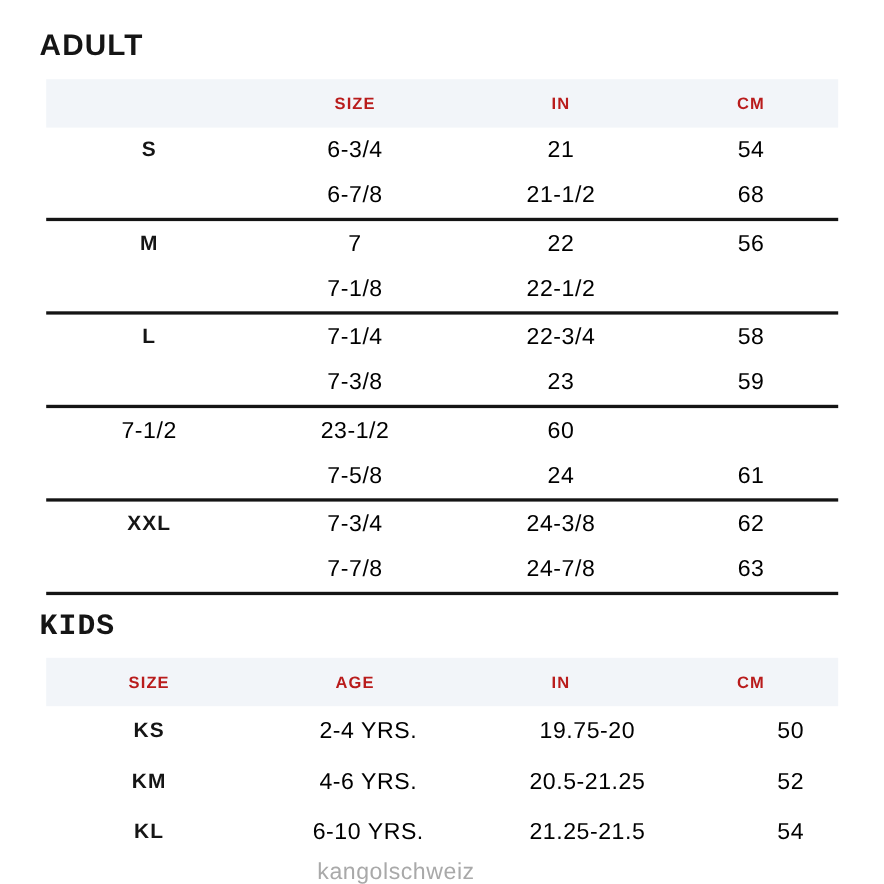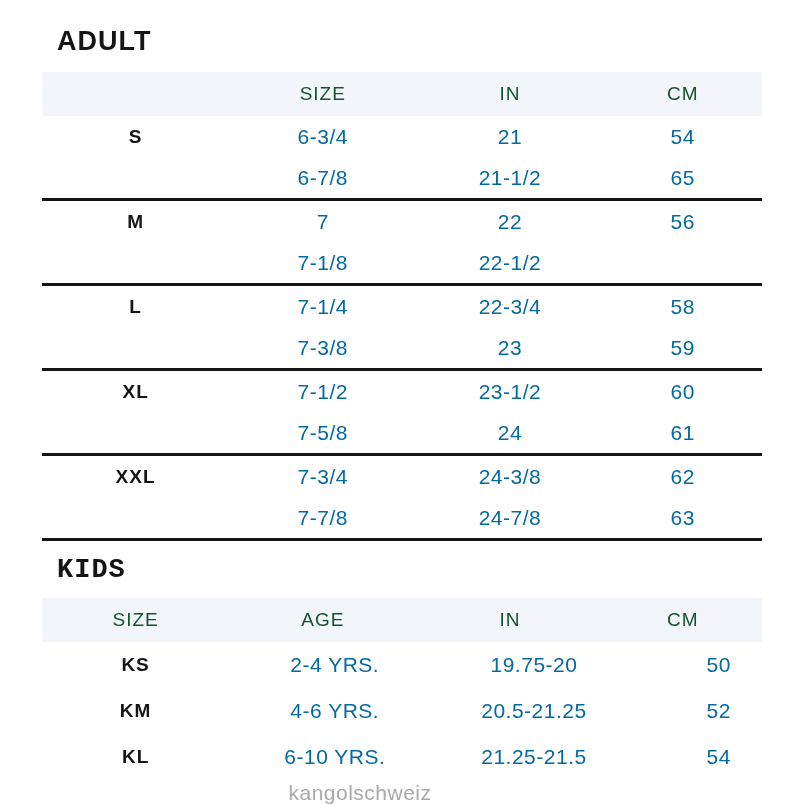--- a/index.html
+++ b/index.html
@@ -5,21 +5,21 @@
   html, body { margin: 0; padding: 0; background: #ffffff; }
   .page {
     position: relative;
     width: 804px;
     height: 804px;
     background: #ffffff;
     font-family: "Liberation Sans", sans-serif;
     overflow: hidden;
   }
   .section-title {
-    margin: 0 0 0 57px;
+    margin: 0 0 0 36px;
     font-size: 27px;
     line-height: 31px;
     font-weight: bold;
     letter-spacing: 1px;
     color: #151515;
   }
   #adult-title { padding-top: 26px; }
   #kids-title  { margin-top: 14px; font-family: Liberation Mono, monospace; }
 
   .size-table { width: 720px; margin-left: 42px; }
@@ -28,37 +28,37 @@
 
   .thead-row {
     display: grid;
     grid-template-columns: 26% 26% 26% 22%;
     background: #f2f5f9;
     height: 44px;
     align-items: center;
   }
   .th {
     text-align: center;
-    font-weight: normal;
-    font-size: 19px;
+    font-weight: bold;
+    font-size: 15px;
     letter-spacing: 1px;
-    color: #14532d;
+    color: #b91c1c;
   }
   .group { border-bottom: 3px solid #141414; }
   .trow {
     display: grid;
     grid-template-columns: 26% 26% 26% 22%;
     height: 41px;
     align-items: center;
   }
   .kids-row { height: 46px; gap: 12px; }
   .td {
     text-align: center;
     font-size: 21px;
-    color: #0369a1;
+    color: #000000;
     letter-spacing: 0.5px;
   }
   .td.label {
     font-weight: bold;
     font-size: 19px;
     color: #151515;
     letter-spacing: 1px;
   }
   .watermark {
     width: 720px;
@@ -89,21 +89,21 @@
       <div class="trow">
         <div class="td label">S</div>
         <div class="td">6-3/4</div>
         <div class="td">21</div>
         <div class="td">54</div>
       </div>
       <div class="trow">
         <div class="td label"></div>
         <div class="td">6-7/8</div>
         <div class="td">21-1/2</div>
-        <div class="td">65</div>
+        <div class="td">68</div>
       </div>
     </div>
 
     <div class="group">
       <div class="trow">
         <div class="td label">M</div>
         <div class="td">7</div>
         <div class="td">22</div>
         <div class="td">56</div>
       </div>
@@ -124,21 +124,20 @@
       <div class="trow">
         <div class="td label"></div>
         <div class="td">7-3/8</div>
         <div class="td">23</div>
         <div class="td">59</div>
       </div>
     </div>
 
     <div class="group">
       <div class="trow">
-        <div class="td label">XL</div>
         <div class="td">7-1/2</div>
         <div class="td">23-1/2</div>
         <div class="td">60</div>
       </div>
       <div class="trow">
         <div class="td label"></div>
         <div class="td">7-5/8</div>
         <div class="td">24</div>
         <div class="td">61</div>
       </div>

